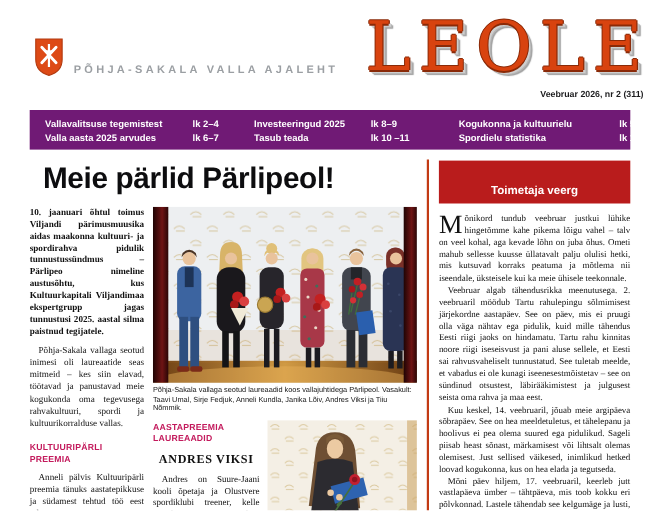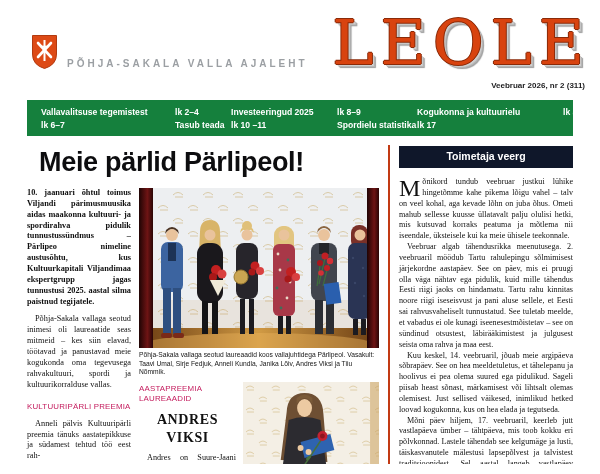--- a/index.html
+++ b/index.html
@@ -10,21 +10,21 @@
   .crest{position:absolute;left:31px;top:34px;width:27px;height:36px;}
   .tagline{position:absolute;left:67px;top:58px;font-family:"Liberation Sans",sans-serif;
            font-weight:bold;font-size:10px;letter-spacing:3px;color:#9b9fa3;}
   .logo{position:absolute;right:9px;top:12px;font-family:"DejaVu Serif",serif;font-weight:normal;
         font-size:62px;line-height:1;letter-spacing:7px;color:#d8430f;
         text-shadow:1px 0 #8a2a08,-1px 0 #8a2a08,0 -1px #8a2a08,0 1px #8a2a08,
                     2px 2px 0 #cfcfcf,3px 3px 0 #b5b5b5,4px 4px 1px #9e9e9e;}
   .issue-date{position:absolute;right:15px;top:81px;font-family:"Liberation Sans",sans-serif;
               font-weight:bold;font-size:8px;color:#1c1c1e;}
   
-  .nav{margin:2px 27px 0;background:#15803d;color:#fff;height:36px;box-sizing:border-box;
+  .nav{margin:2px 27px 0;background:#701a75;color:#fff;height:36px;box-sizing:border-box;
        padding:5px 10px 4px 14px;display:grid;grid-template-columns:134px 56px 106px 80px 146px auto;
        align-content:center;row-gap:2px;font-family:"Liberation Sans",sans-serif;
        font-weight:bold;font-size:8.6px;line-height:1.2;}
   .nav span{white-space:nowrap;}
   
   .main{display:flex;margin:9px 27px 0;}
   .article{width:352px;flex:none;}
   .headline{font-family:"Liberation Sans",sans-serif;font-weight:bold;font-size:27px;
             letter-spacing:-.3px;color:#0d0d0f;margin:2px 12px 10px;}
   .cols{display:flex;gap:8px;}
@@ -32,30 +32,30 @@
   .col-text p{margin:0 0 7px;}
   .col-text .intro{font-weight:bold;}
   .col-text .indent,.subcol .indent{text-indent:8px;}
   .photo-col{width:240px;flex:none;}
   .photo1{display:block;width:240px;height:160px;}
   .caption{font-family:"Liberation Sans",sans-serif;font-size:6.7px;line-height:1.3;
            color:#151515;margin-top:3px;}
   .below-row{display:flex;gap:7px;margin-top:5px;}
   .subcol{width:97px;flex:none;font-size:8.2px;line-height:1.3;text-align:justify;}
   .photo2{display:block;width:136px;height:100px;}
-  .section-heading{color:#c31a5c;font-family:"Liberation Sans",sans-serif;font-weight:normal;
+  .section-heading{color:#c31a5c;font-family:"Liberation Sans",sans-serif;font-weight:bold;
                    font-size:7.9px;line-height:1.3;letter-spacing:.2px;margin:12px 0 6px;}
   .subcol .section-heading{margin:2px 0 6px;}
-  .laureate-name{text-align:center;font-weight:bold;font-size:14px;letter-spacing:.6px;
+  .laureate-name{text-align:center;font-weight:bold;font-size:11px;letter-spacing:.6px;
                  margin:4px 0 6px;}
   
   .editor{flex:1;margin-left:9px;border-left:2px solid #c23a14;padding-left:9px;}
-  .editor-header{background:#0f172a;color:#fff;text-align:center;
+  .editor-header{background:#b91c1c;color:#fff;text-align:center;
                  font-family:"Liberation Sans",sans-serif;font-weight:bold;font-size:10.5px;
-                 padding:4px 0 6px;margin:1px 0 9px;}
+                 padding:21px 0 6px;margin:1px 0 9px;}
   .editor p{font-size:8.15px;line-height:1.33;text-align:justify;margin:0;}
   .editor p + p{text-indent:8px;}
   .dropcap{float:left;font-size:24px;line-height:20px;padding:1px 2px 0 0;font-weight:normal;}
 </style>
 </head>
 <body>
 
 <div class="page">
 
   <div class="masthead">
@@ -71,20 +71,21 @@
     <div class="issue-date">Veebruar 2026, nr 2 (311)</div>
   </div>
 
   <div class="nav">
     <span>Vallavalitsuse tegemistest</span>
     <span>lk 2–4</span>
     <span>Investeeringud 2025</span>
     <span>lk 8–9</span>
     <span>Kogukonna ja kultuurielu</span>
     <span>lk 5, 12–13</span>
+    <span>Valla aasta 2025 arvudes</span>
     <span>lk 6–7</span>
     <span>Tasub teada</span>
     <span>lk 10 –11</span>
     <span>Spordielu statistika</span>
     <span>lk 17</span>
   </div>
 
   <div class="main">
 
     <div class="article">

